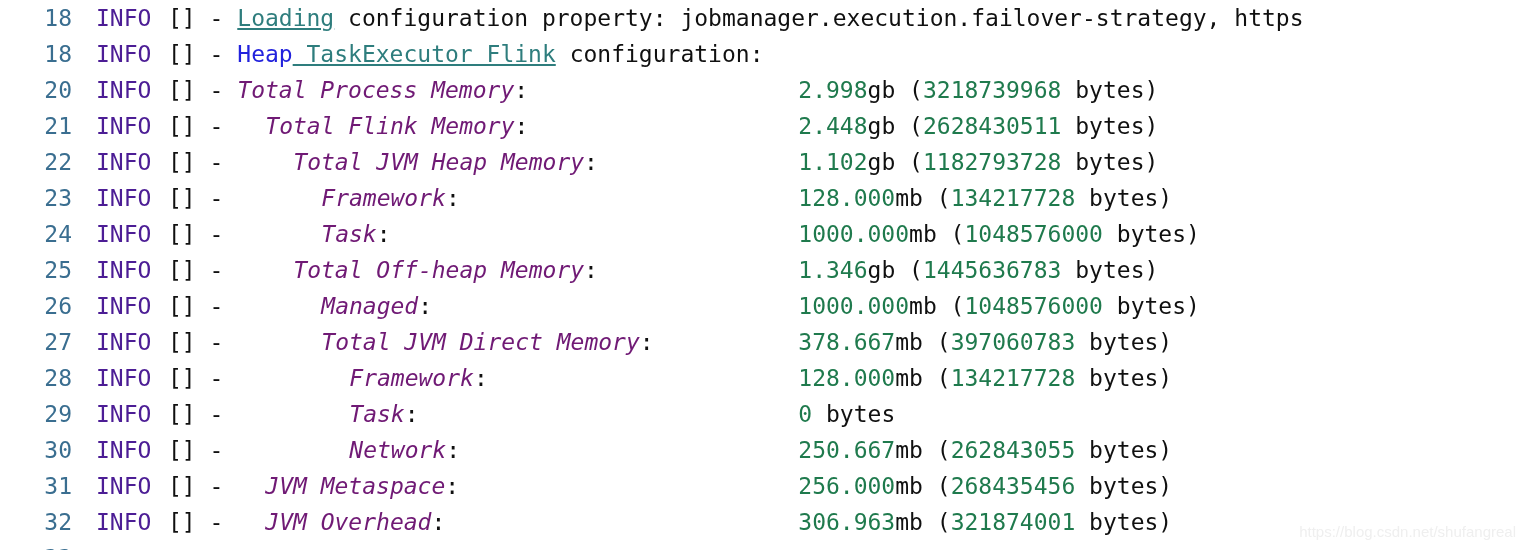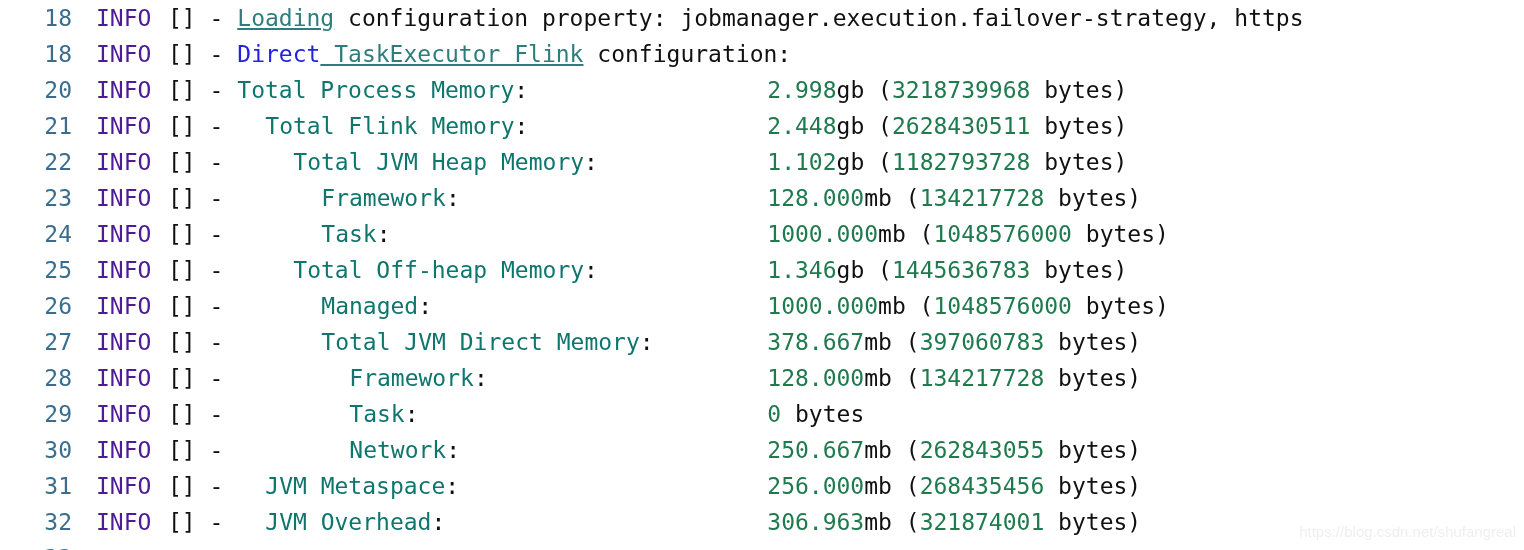--- a/index.html
+++ b/index.html
@@ -62,26 +62,27 @@
     box-sizing: border-box;
     color: #2e7d7d;
   }
 
   .label-ind-0 { padding-left: 0px; }
   .label-ind-1 { padding-left: 28px; }
   .label-ind-2 { padding-left: 56px; }
   .label-ind-3 { padding-left: 84px; }
   .label-ind-4 { padding-left: 112px; }
 
-  .label-text  { color: #0f766e; }
+  .label-text  { color: #701a75; font-style: italic; }
   .colon       { color: #101010; }
 
   .value-cell {
     display: inline-block;
     white-space: pre;
+    margin-left: 31px;
   }
 
   .num   { color: #1f7a4d; }
   .unit  { color: #101010; }
   .paren { color: #101010; }
   .plain { color: #101010; }
 
   .kw-blue { color: #2222dd; }
   .kw-teal { color: #2e7d7d; text-decoration: underline; }
 
@@ -105,21 +106,21 @@
     line-height: 36px;
     overflow: hidden;
   }
 </style>
 </head>
 <body>
 
 <div id="log-viewer">
   <div id="log-body">
       <div class="log-line"><span class="gutter">18</span><span class="level">INFO</span><span class="brackets">[]</span><span class="plain"> </span><span class="dash">-</span><span class="plain"> </span><span class="kw-teal">Loading</span><span class="msg-free"> configuration property: jobmanager.execution.failover-strategy, https</span></div>
-      <div class="log-line"><span class="gutter">18</span><span class="level">INFO</span><span class="brackets">[]</span><span class="plain"> </span><span class="dash">-</span><span class="plain"> </span><span class="kw-blue">Direct</span><span class="kw-teal"> TaskExecutor Flink</span><span class="msg-free"> configuration:</span></div>
+      <div class="log-line"><span class="gutter">18</span><span class="level">INFO</span><span class="brackets">[]</span><span class="plain"> </span><span class="dash">-</span><span class="plain"> </span><span class="kw-blue">Heap</span><span class="kw-teal"> TaskExecutor Flink</span><span class="msg-free"> configuration:</span></div>
       <div class="log-line"><span class="gutter">20</span><span class="level">INFO</span><span class="brackets">[]</span><span class="plain"> </span><span class="dash">-</span><span class="plain"> </span><span class="label-cell label-ind-0"><span class="label-text">Total Process Memory</span><span class="colon">:</span></span><span class="value-cell"><span class="num">2.998</span><span class="unit">gb</span><span class="paren"> (</span><span class="num">3218739968</span><span class="unit"> bytes</span><span class="paren">)</span></span></div>
       <div class="log-line"><span class="gutter">21</span><span class="level">INFO</span><span class="brackets">[]</span><span class="plain"> </span><span class="dash">-</span><span class="plain"> </span><span class="label-cell label-ind-1"><span class="label-text">Total Flink Memory</span><span class="colon">:</span></span><span class="value-cell"><span class="num">2.448</span><span class="unit">gb</span><span class="paren"> (</span><span class="num">2628430511</span><span class="unit"> bytes</span><span class="paren">)</span></span></div>
       <div class="log-line"><span class="gutter">22</span><span class="level">INFO</span><span class="brackets">[]</span><span class="plain"> </span><span class="dash">-</span><span class="plain"> </span><span class="label-cell label-ind-2"><span class="label-text">Total JVM Heap Memory</span><span class="colon">:</span></span><span class="value-cell"><span class="num">1.102</span><span class="unit">gb</span><span class="paren"> (</span><span class="num">1182793728</span><span class="unit"> bytes</span><span class="paren">)</span></span></div>
       <div class="log-line"><span class="gutter">23</span><span class="level">INFO</span><span class="brackets">[]</span><span class="plain"> </span><span class="dash">-</span><span class="plain"> </span><span class="label-cell label-ind-3"><span class="label-text">Framework</span><span class="colon">:</span></span><span class="value-cell"><span class="num">128.000</span><span class="unit">mb</span><span class="paren"> (</span><span class="num">134217728</span><span class="unit"> bytes</span><span class="paren">)</span></span></div>
       <div class="log-line"><span class="gutter">24</span><span class="level">INFO</span><span class="brackets">[]</span><span class="plain"> </span><span class="dash">-</span><span class="plain"> </span><span class="label-cell label-ind-3"><span class="label-text">Task</span><span class="colon">:</span></span><span class="value-cell"><span class="num">1000.000</span><span class="unit">mb</span><span class="paren"> (</span><span class="num">1048576000</span><span class="unit"> bytes</span><span class="paren">)</span></span></div>
       <div class="log-line"><span class="gutter">25</span><span class="level">INFO</span><span class="brackets">[]</span><span class="plain"> </span><span class="dash">-</span><span class="plain"> </span><span class="label-cell label-ind-2"><span class="label-text">Total Off-heap Memory</span><span class="colon">:</span></span><span class="value-cell"><span class="num">1.346</span><span class="unit">gb</span><span class="paren"> (</span><span class="num">1445636783</span><span class="unit"> bytes</span><span class="paren">)</span></span></div>
       <div class="log-line"><span class="gutter">26</span><span class="level">INFO</span><span class="brackets">[]</span><span class="plain"> </span><span class="dash">-</span><span class="plain"> </span><span class="label-cell label-ind-3"><span class="label-text">Managed</span><span class="colon">:</span></span><span class="value-cell"><span class="num">1000.000</span><span class="unit">mb</span><span class="paren"> (</span><span class="num">1048576000</span><span class="unit"> bytes</span><span class="paren">)</span></span></div>
       <div class="log-line"><span class="gutter">27</span><span class="level">INFO</span><span class="brackets">[]</span><span class="plain"> </span><span class="dash">-</span><span class="plain"> </span><span class="label-cell label-ind-3"><span class="label-text">Total JVM Direct Memory</span><span class="colon">:</span></span><span class="value-cell"><span class="num">378.667</span><span class="unit">mb</span><span class="paren"> (</span><span class="num">397060783</span><span class="unit"> bytes</span><span class="paren">)</span></span></div>
       <div class="log-line"><span class="gutter">28</span><span class="level">INFO</span><span class="brackets">[]</span><span class="plain"> </span><span class="dash">-</span><span class="plain"> </span><span class="label-cell label-ind-4"><span class="label-text">Framework</span><span class="colon">:</span></span><span class="value-cell"><span class="num">128.000</span><span class="unit">mb</span><span class="paren"> (</span><span class="num">134217728</span><span class="unit"> bytes</span><span class="paren">)</span></span></div>
       <div class="log-line"><span class="gutter">29</span><span class="level">INFO</span><span class="brackets">[]</span><span class="plain"> </span><span class="dash">-</span><span class="plain"> </span><span class="label-cell label-ind-4"><span class="label-text">Task</span><span class="colon">:</span></span><span class="value-cell"><span class="num">0</span><span class="unit"> bytes</span></span></div>

